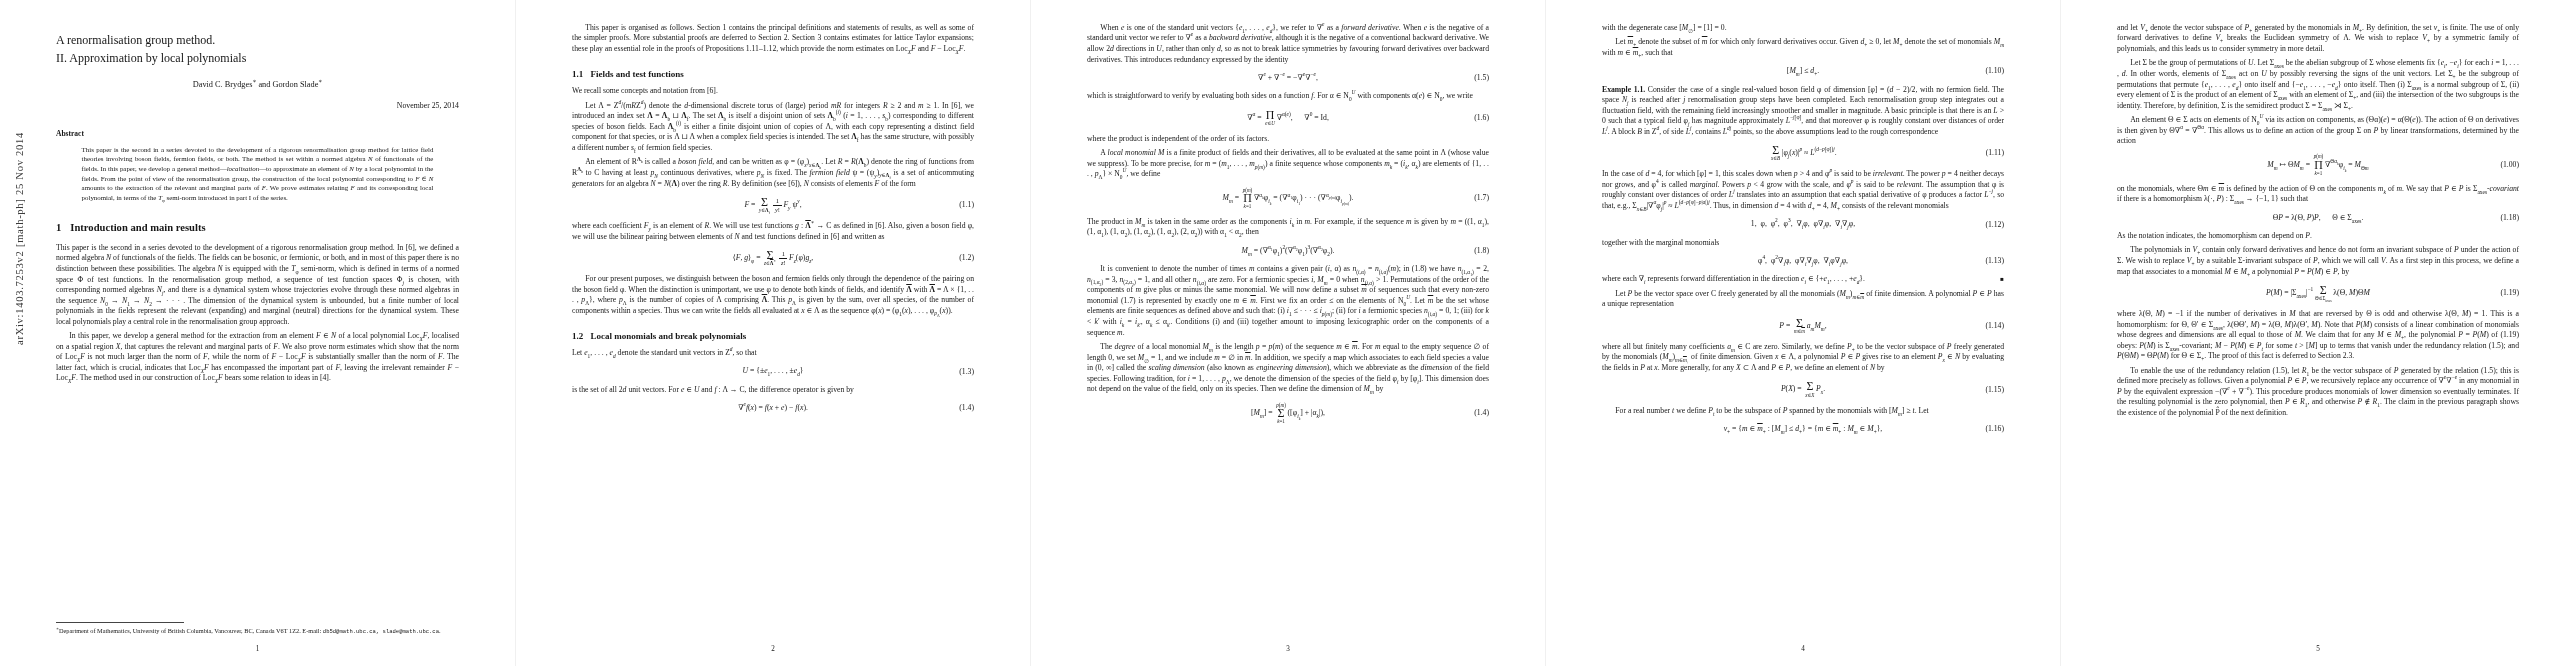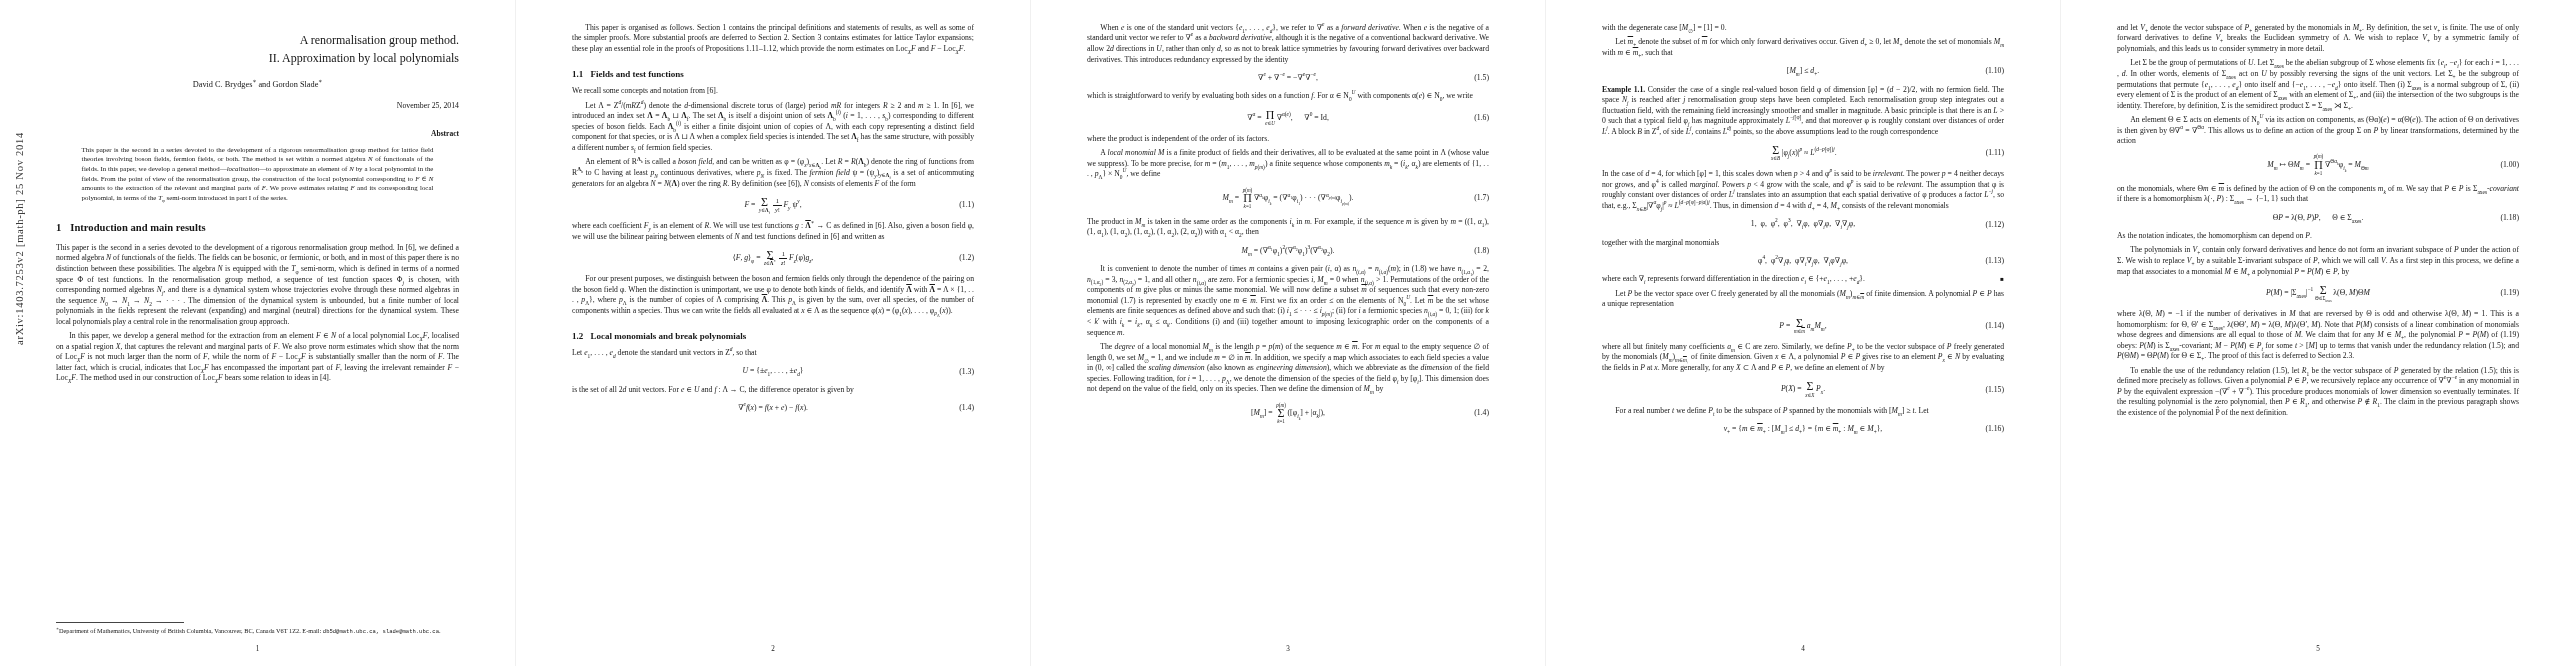--- a/index.html
+++ b/index.html
@@ -6,25 +6,25 @@
   html,body{background:#ffffff}
   .spread{display:flex;width:2576px;height:667px;background:#ffffff}
   .page{position:relative;width:515px;height:667px;background:#ffffff;overflow:hidden;
         font-family:"Liberation Serif","DejaVu Serif",serif;color:#161616;
         font-size:7.7px;line-height:1.37}
   .page + .page{border-left:0.6px solid #f0f0f0}
   .content{position:absolute;left:56px;right:56px;top:19px}
   .para{text-align:justify;margin:3.9px 0}
   .para.indent{text-indent:13.3px}
   .para.noindent{text-indent:0}
-  h1.title{font-weight:normal;font-size:12px;line-height:1.5;text-align:right;margin-top:12.2px}
+  h1.title{font-weight:normal;font-size:12px;line-height:1.5;text-align:left;margin-top:12.2px}
   h1.title .tline{display:block}
   .authors{text-align:center;font-size:8.3px;margin-top:12.2px}
   .date{text-align:right;font-size:7.8px;margin-top:10px}
-  .abstract-heading{text-align:right;font-weight:bold;font-size:7.5px;margin-top:18px}
+  .abstract-heading{text-align:left;font-weight:bold;font-size:7.5px;margin-top:18px}
   .abstract{font-size:6.9px;line-height:1.4;text-align:justify;margin:5px 25.6px 0}
   h2.sec{font-size:10.6px;margin:18px 0 7.8px;font-weight:bold}
   h2.sec .secnum{margin-right:9px}
   h3.subsec{font-size:9px;margin:13.3px 0 6.1px;font-weight:bold}
   h3.subsec .secnum{margin-right:7.2px}
   .eq{position:relative;text-align:center;margin:7.8px 0;padding:0 24.5px}
   .eq .eq-num{position:absolute;right:0;top:50%;transform:translateY(-50%)}
   .pageno{position:absolute;left:0;right:0;bottom:12.2px;text-align:center;font-size:7.2px}
   .footnote{position:absolute;left:56px;right:56px;bottom:32px}
   .footnote-rule{width:128px;border-top:0.6px solid #444;margin-bottom:3.9px}

